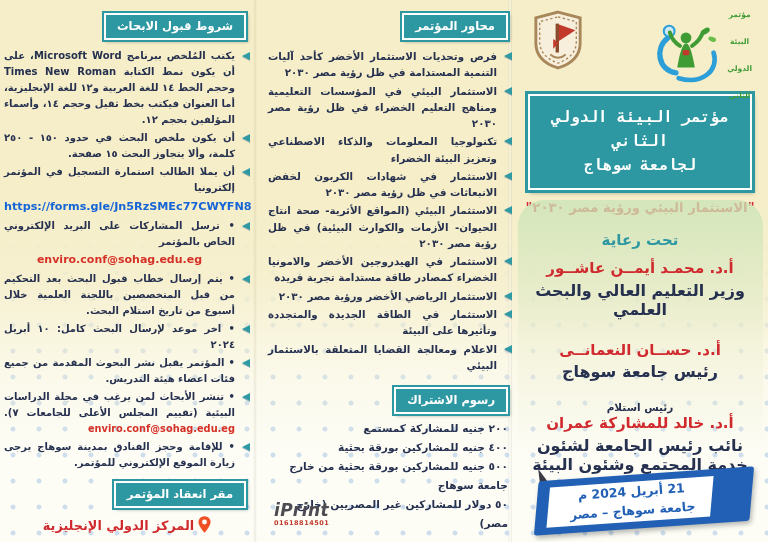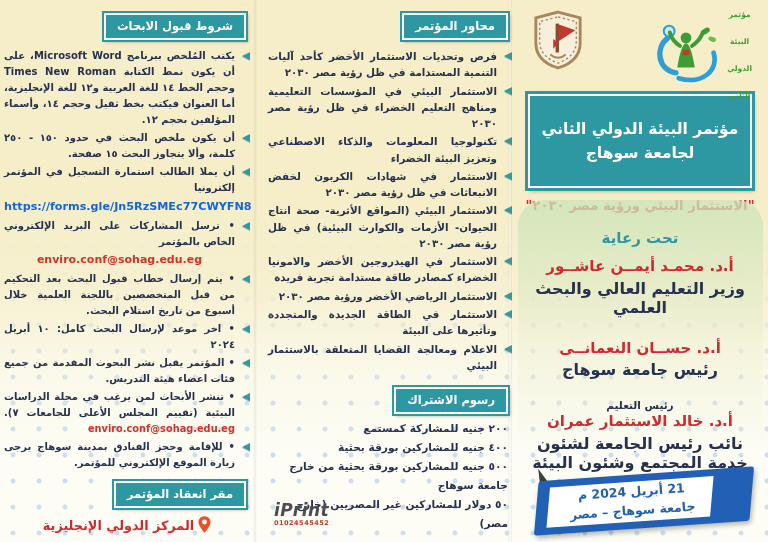--- a/index.html
+++ b/index.html
@@ -48,21 +48,21 @@
   .iprint{position:absolute;left:10px;bottom:16px;direction:ltr;text-align:left;line-height:1;}
   .iprint .nm{color:#4c4c52;font-weight:bold;font-size:17px;letter-spacing:.5px;font-style:italic;}
   .iprint .ph{color:#c0392b;font-weight:bold;font-size:6.5px;margin-top:1px;letter-spacing:.5px;}
 
   .logos{display:flex;justify-content:space-between;align-items:flex-start;padding:10px 16px 0 20px;height:80px;box-sizing:border-box;}
   .conf-logo{display:flex;align-items:center;gap:4px;direction:ltr;}
   .logo-words{display:flex;flex-direction:column;align-items:center;gap:16px;}
   .logo-words span{color:#3f9c35;font-weight:bold;font-size:7.5px;line-height:1.45;}
   .title-box{margin:14px auto 0;width:212px;background:#2e98a2;border:2px solid #fff;
              box-shadow:0 0 0 3px #2e98a2,2px 3px 4px rgba(0,0,0,.3);
-             color:#fff;text-align:center;font-weight:bold;font-size:15.5px;line-height:1.55;padding:21px 4px;}
+             color:#fff;text-align:center;font-weight:bold;font-size:15.5px;line-height:1.55;padding:10px 4px;font-family:Liberation Mono, monospace;}
   .slogan{color:#d02a2e;text-align:center;font-weight:bold;font-size:13.2px;margin-top:10px;}
   .green-panel{position:absolute;left:6px;right:5px;top:200px;height:260px;border-radius:26px;
                background:linear-gradient(180deg,rgba(204,228,184,.8),rgba(234,237,208,.35) 55%,rgba(240,240,220,0));
                pointer-events:none;}
   .patronage{position:relative;text-align:center;}
   .pat-h{color:#2e98a2;font-size:15px;font-weight:bold;margin:16px 0 10px;}
   .person{margin-bottom:13px;}
   .p-label{color:#26304f;font-size:10.5px;font-weight:bold;margin-bottom:1px;}
   .p-name{color:#d02a2e;font-size:15px;font-weight:bold;line-height:1.3;}
   .p-role{color:#26304f;font-size:16px;font-weight:bold;margin-top:2px;padding:0 8px;}
@@ -168,21 +168,21 @@
     </div>
     <div>
       <div class="fee">٢٠٠ جنيه للمشاركة كمستمع</div>
       <div class="fee">٤٠٠ جنيه للمشاركين بورقة بحثية</div>
       <div class="fee">٥٠٠ جنيه للمشاركين بورقة بحثية من خارج جامعة سوهاج</div>
       <div class="fee">٥٠ دولار للمشاركين غير المصريين (خارج مصر)</div>
     </div>
 
     <div class="iprint">
       <div class="nm">iPrint</div>
-      <div class="ph">01024545452</div>
+      <div class="ph">01618814501</div>
     </div>
   </div>
 
   <div class="col col-right">
     <div class="green-panel"></div>
 
     <div class="logos">
       <div class="conf-logo">
         <span>
           <svg width="74" height="64" viewBox="0 0 110 92">
@@ -231,22 +231,22 @@
         <div class="p-name">أ.د. محمـد أيمــن عاشــور</div>
         <div class="p-role">وزير التعليم العالي والبحث العلمي</div>
       </div>
 
       <div class="person" style="margin-top:22px;">
         <div class="p-name">أ.د. حســان النعمانــى</div>
         <div class="p-role">رئيس جامعة سوهاج</div>
       </div>
 
       <div class="person" style="margin-top:20px;">
-        <div class="p-label">رئيس التعليم</div>
-        <div class="p-name">أ.د. خالد الاستثمار عمران</div>
+        <div class="p-label">رئيس استلام</div>
+        <div class="p-name">أ.د. خالد للمشاركة عمران</div>
         <div class="p-role">نائب رئيس الجامعة لشئون خدمة المجتمع وشئون البيئة</div>
       </div>
 
       <div class="person" style="margin-top:16px;">
         <div class="p-label">مقرر عام التسجيل</div>
         <div class="p-name">أ.د. صبــاح صابــر محمـد</div>
       </div>
     </div>
 
     <div class="banner">

